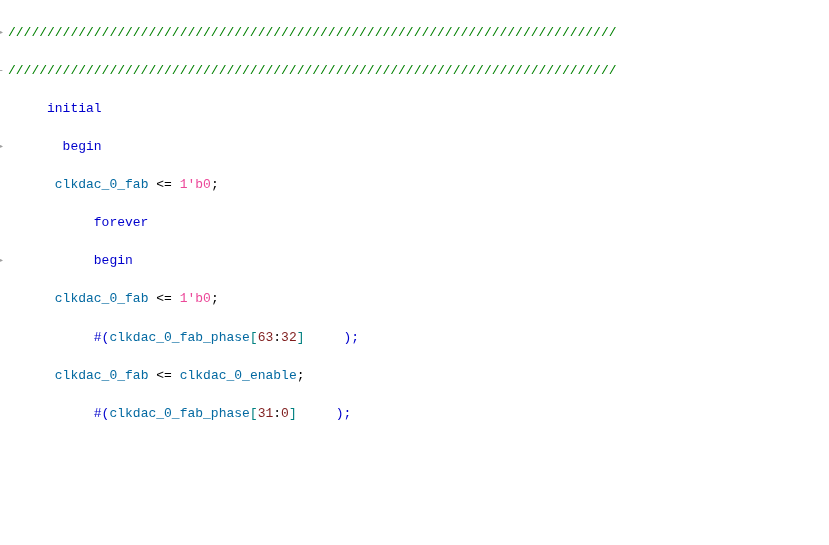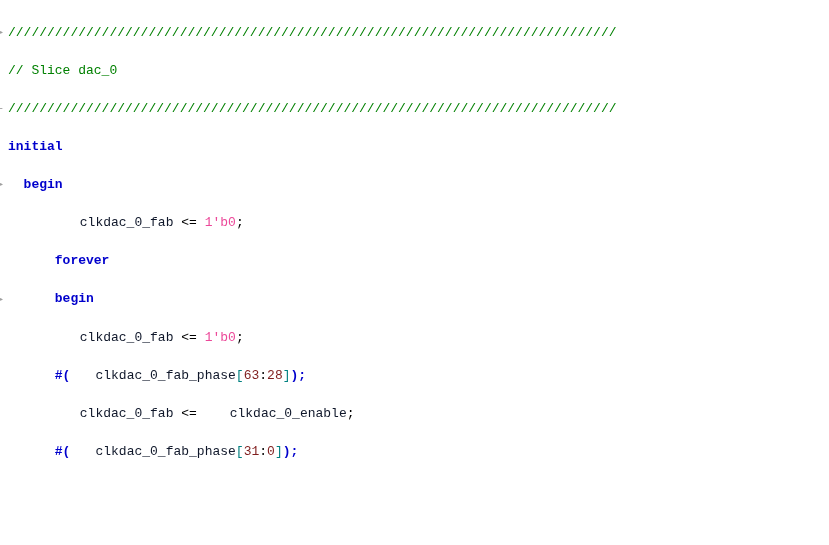--- a/index.html
+++ b/index.html
@@ -20,43 +20,42 @@
   .gutter-icon {
     display: inline-block;
     width: 10px;
     margin-left: -6px;
     margin-right: -4px;
     text-align: center;
     color: #a0a0a0;
     font-size: 10px;
     vertical-align: middle;
   }
-  .kw  { color: #0000cc; font-weight: bold; }  
+  .kw  { color: #0000cc; font-weight: normal; margin-left: 39px; }  
   .com { color: #008000; }                    
   .str { color: #ec4899; }                    
   .num { color: #7f1d1d; }                    
-  .id  { color: #0f172a; margin-left: 25px; }                    
+  .id  { color: #0369a1; }                    
   .op  { color: #000000; }                    
   .bk  { color: #008080; }                    
   .line { padding-left: 12px; text-indent: -12px; }
 </style>
 </head>
 <body>
 
 <div class="code">
 <div class="line"><span class="gutter-icon">▸</span><span class="com">//////////////////////////////////////////////////////////////////////////////</span></div>
-<div class="line"><span class="gutter-icon"> </span><span class="com">// Slice dac_0</span></div>
 <div class="line"><span class="gutter-icon">-</span><span class="com">//////////////////////////////////////////////////////////////////////////////</span></div>
 <div class="line"><span class="gutter-icon"> </span><span class="kw">initial</span></div>
 <div class="line"><span class="gutter-icon">▸</span>  <span class="kw">begin</span></div>
 <div class="line"><span class="gutter-icon"> </span>      <span class="id">clkdac_0_fab</span> <span class="op">&lt;=</span> <span class="str">1'b0</span><span class="op">;</span></div>
 <div class="line"><span class="gutter-icon"> </span>      <span class="kw">forever</span></div>
 <div class="line"><span class="gutter-icon">▸</span>      <span class="kw">begin</span></div>
 <div class="line"><span class="gutter-icon"> </span>      <span class="id">clkdac_0_fab</span> <span class="op">&lt;=</span> <span class="str">1'b0</span><span class="op">;</span></div>
-<div class="line"><span class="gutter-icon"> </span>      <span class="kw">#(</span><span class="id">clkdac_0_fab_phase</span><span class="bk">[</span><span class="num">63</span><span class="op">:</span><span class="num">28</span><span class="bk">]</span><span class="kw">);</span></div>
+<div class="line"><span class="gutter-icon"> </span>      <span class="kw">#(</span><span class="id">clkdac_0_fab_phase</span><span class="bk">[</span><span class="num">63</span><span class="op">:</span><span class="num">32</span><span class="bk">]</span><span class="kw">);</span></div>
 <div class="line"><span class="gutter-icon"> </span>      <span class="id">clkdac_0_fab</span> <span class="op">&lt;=</span> <span class="id">clkdac_0_enable</span><span class="op">;</span></div>
 <div class="line"><span class="gutter-icon"> </span>      <span class="kw">#(</span><span class="id">clkdac_0_fab_phase</span><span class="bk">[</span><span class="num">31</span><span class="op">:</span><span class="num">0</span><span class="bk">]</span><span class="kw">);</span></div>
 
 
 
 
 
 
 
 

